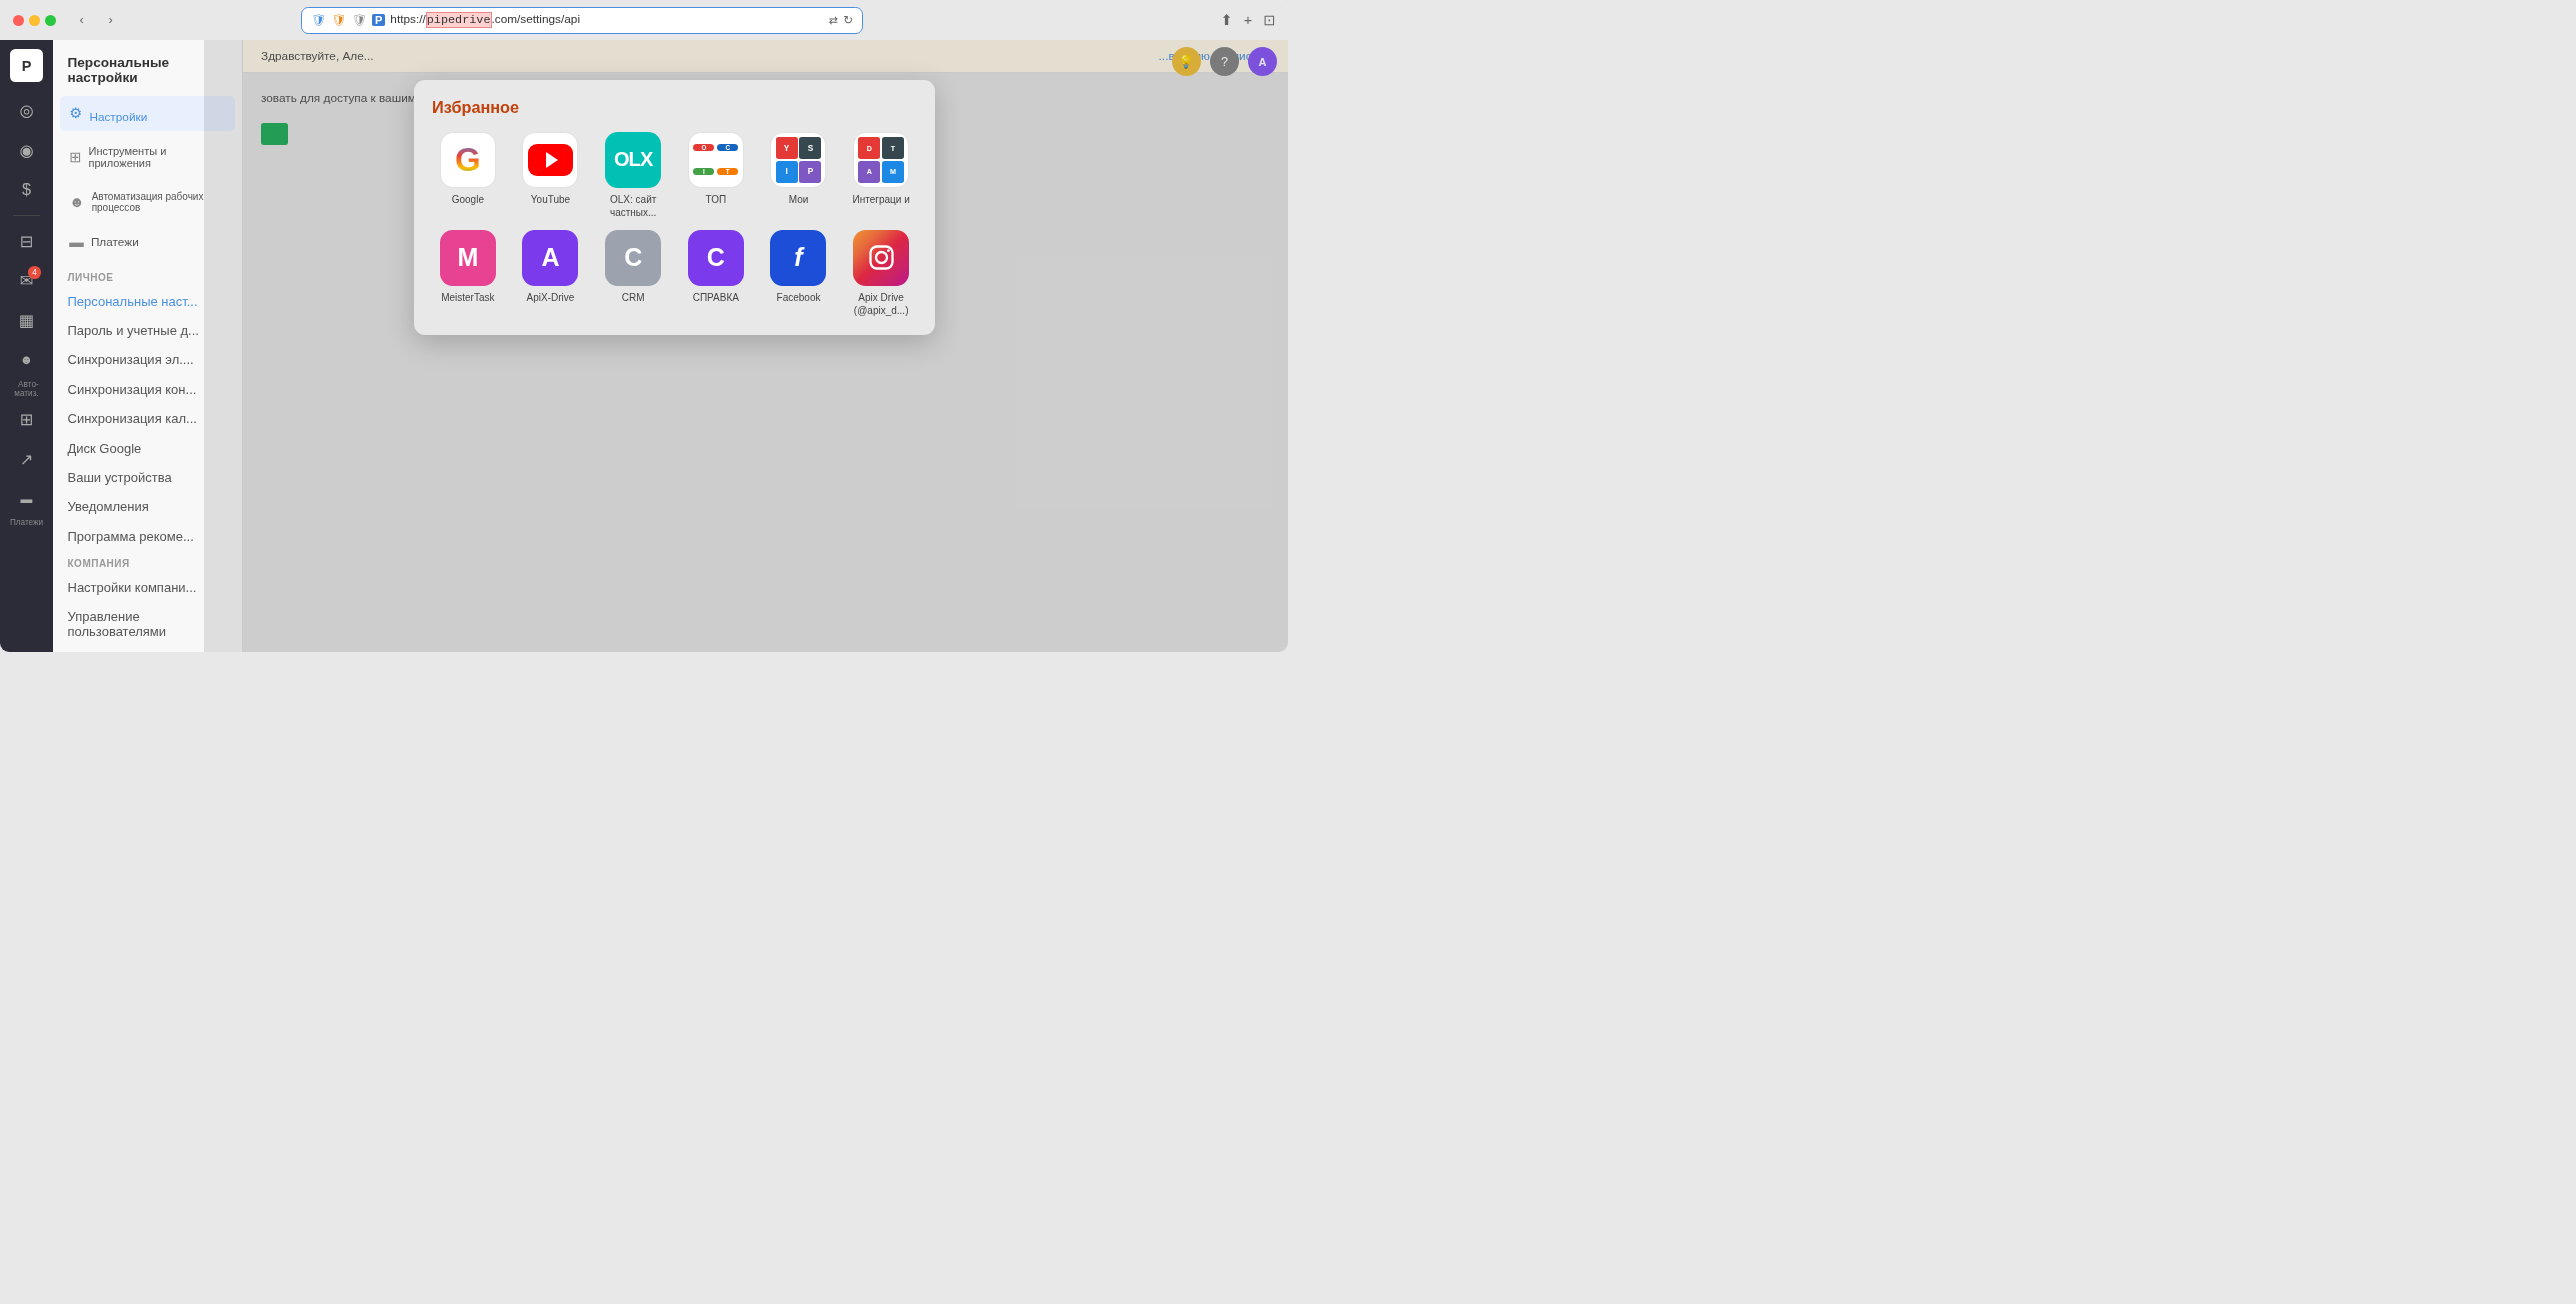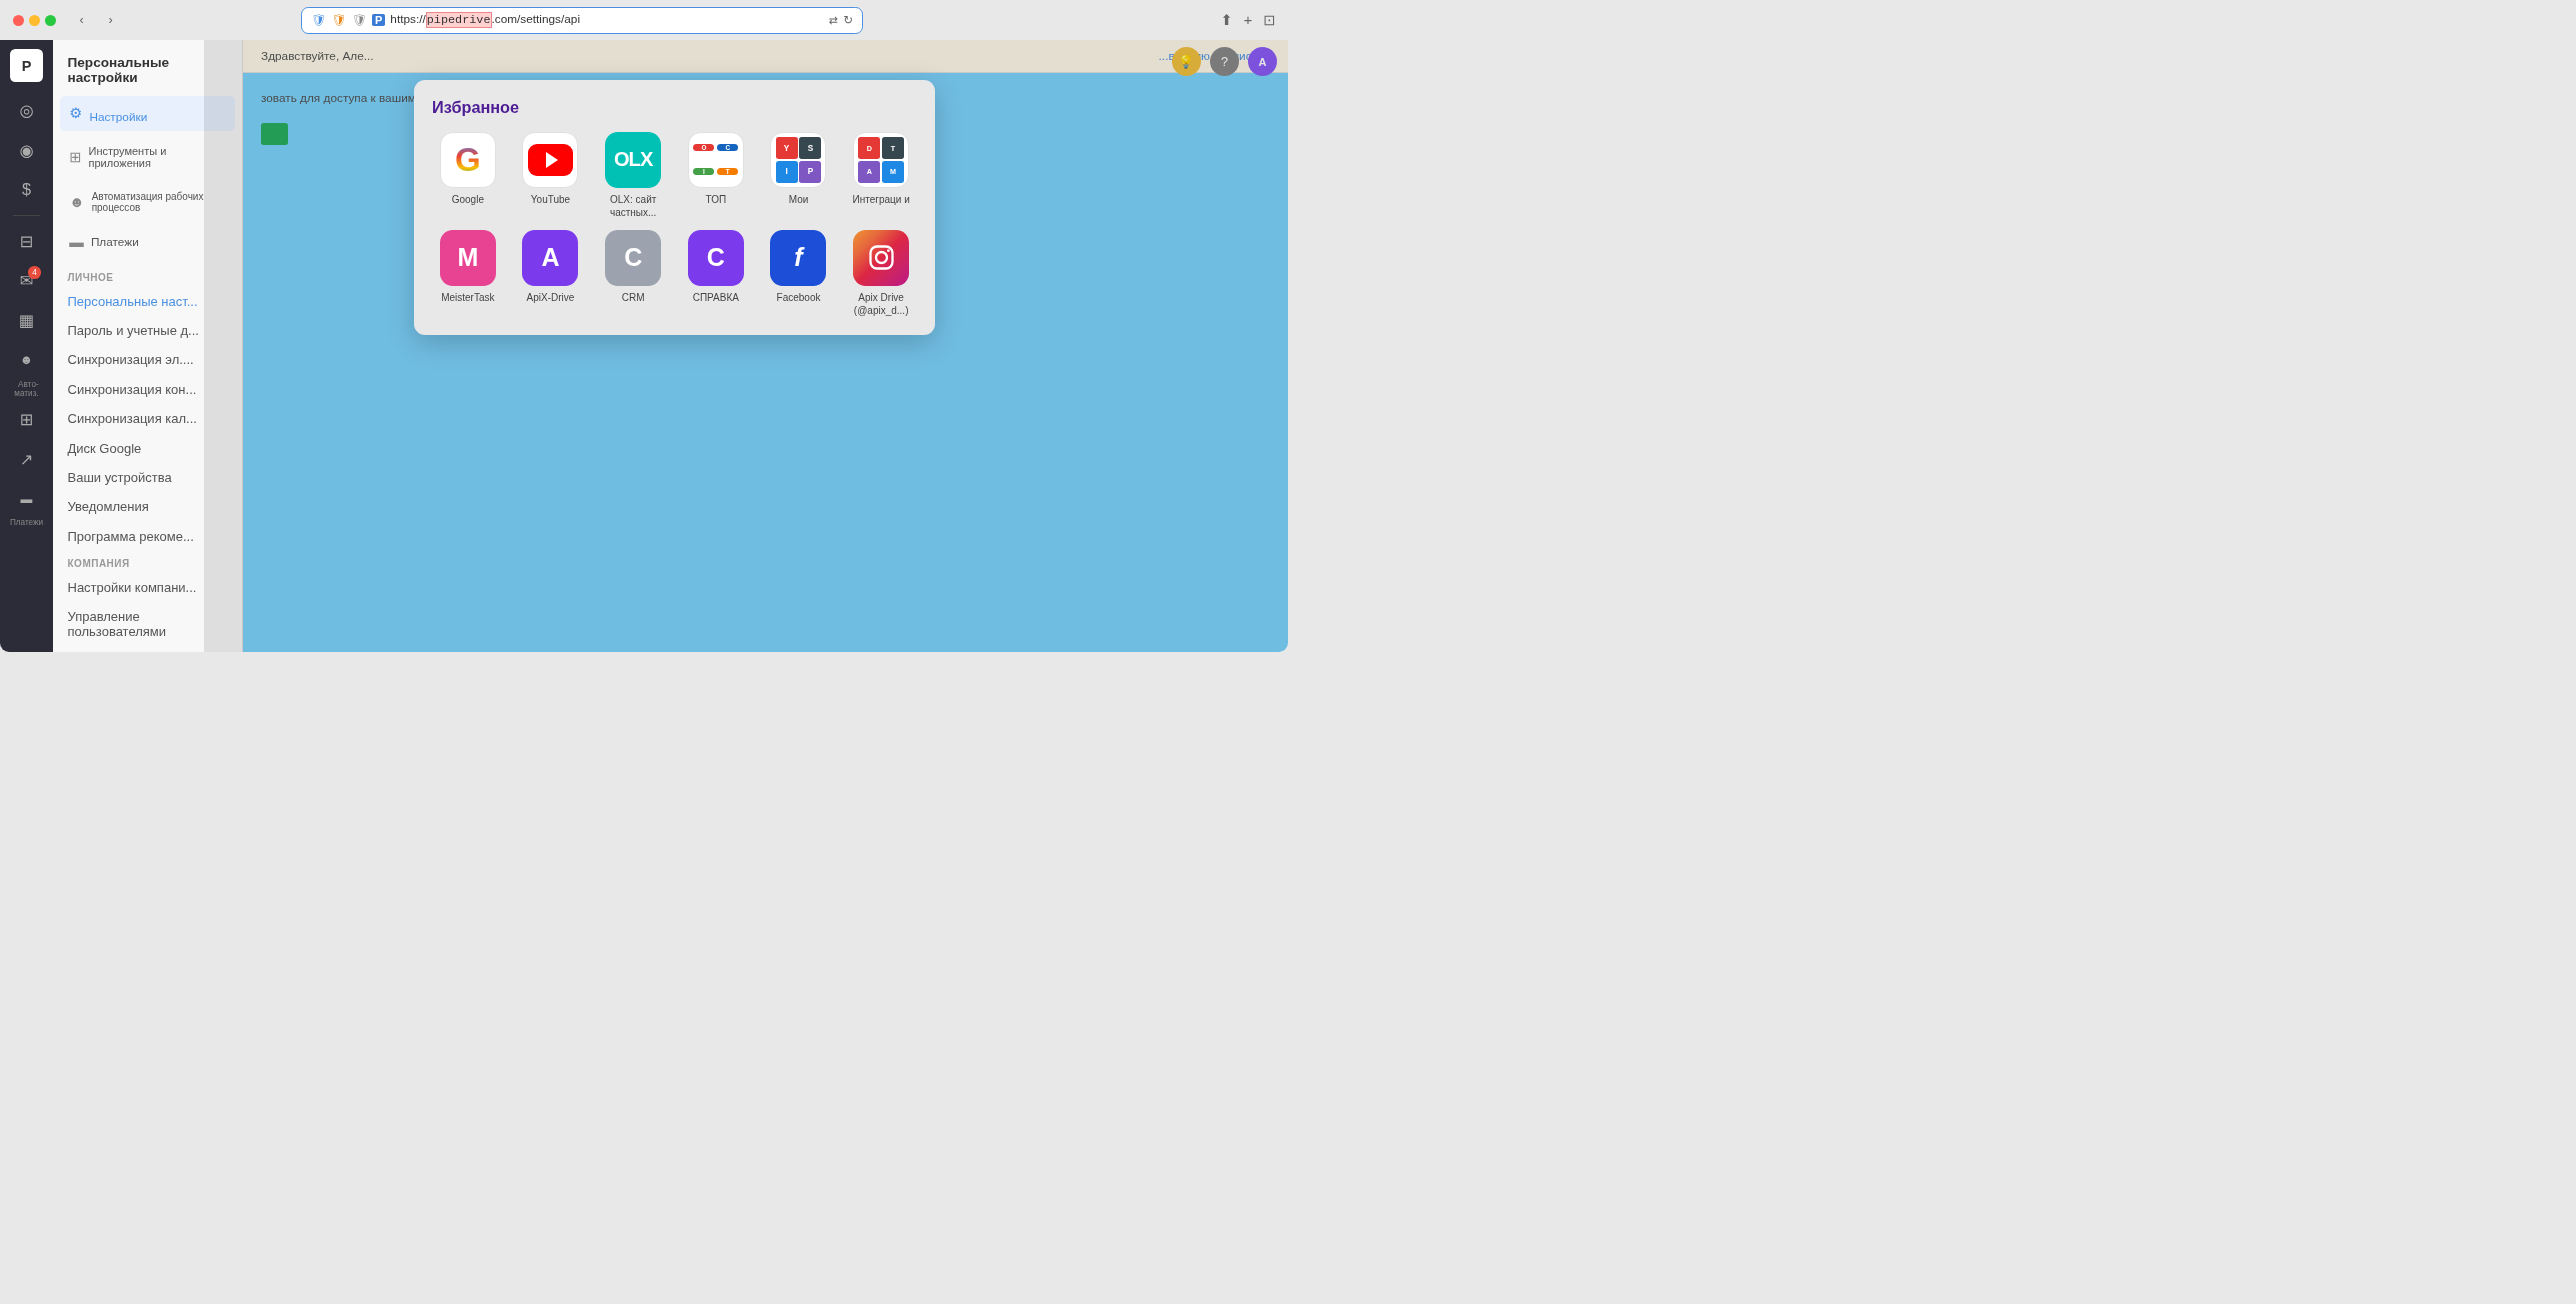--- a/index.html
+++ b/index.html
@@ -43,35 +43,35 @@
     .nav-item.active { color: #4a90e2; font-weight: 500; }
 
     .settings-tab { display: flex; align-items: center; gap: 7.2px; padding: 7.2px 9px; margin: 0 7.2px 7.2px; border-radius: 5.4px; cursor: pointer; }
     .settings-tab.active { background: #e8f0fe; }
     .settings-tab-icon { font-size: 14.5px; }
     .settings-tab-label { font-size: 11.8px; font-weight: 500; }
     .settings-tab.active .settings-tab-label { color: #4a90e2; margin-top: 7px; }
     .settings-tab.active .settings-tab-icon { color: #4a90e2; }
 
     
-    .main-content { flex: 1; background: #7dd3fc; overflow-y: auto; }
+    .main-content { flex: 1; background: #e5e5e5; overflow-y: auto; }
     .greeting-bar { background: #fdf8e8; padding: 9px 18px; font-size: 11.8px; color: #555; border-bottom: 0.9px solid #e0e0e0; display: flex; justify-content: space-between; align-items: center; }
     .greeting-link { color: #4a90e2; cursor: pointer; text-decoration: none; }
 
     
     .topbar-icons { position: absolute; top: 7.2px; right: 11px; display: flex; gap: 9px; align-items: center; }
     .topbar-icon-btn { width: 29px; height: 29px; border-radius: 50%; display: flex; align-items: center; justify-content: center; cursor: pointer; font-size: 12.7px; }
     .icon-yellow { background: #f0c040; color: white; }
     .icon-gray { background: #888; color: white; }
     .icon-purple { background: #8b5cf6; color: white; font-size: 11px; font-weight: bold; }
 
     
     .favorites-overlay { position: absolute; top: 0; left: 204px; right: 0; bottom: 0; background: rgba(0,0,0,0.1); z-index: 10; }
     .favorites-panel { position: absolute; top: 40px; left: 210px; width: 521px; background: #e8e8e8; border-radius: 11px; padding: 18px; box-shadow: 0 7.2px 29px rgba(0,0,0,0.2); z-index: 20; }
-    .favorites-title { font-size: 16.3px; font-weight: 600; color: #4c1d95; margin-bottom: 14.5px; }
+    .favorites-title { font-size: 16.3px; font-weight: 600; color: #c2410c; margin-bottom: 14.5px; }
 
     .fav-grid { display: grid; grid-template-columns: repeat(6, 1fr); gap: 11px; }
     .fav-item { display: flex; flex-direction: column; align-items: center; gap: 5.4px; cursor: pointer; }
     .fav-icon { width: 56px; height: 56px; border-radius: 12.7px; display: flex; align-items: center; justify-content: center; overflow: hidden; }
     .fav-label { font-size: 10px; color: #444; text-align: center; max-width: 63px; line-height: 1.3; }
 
     
     .icon-google { background: white; }
 
     

